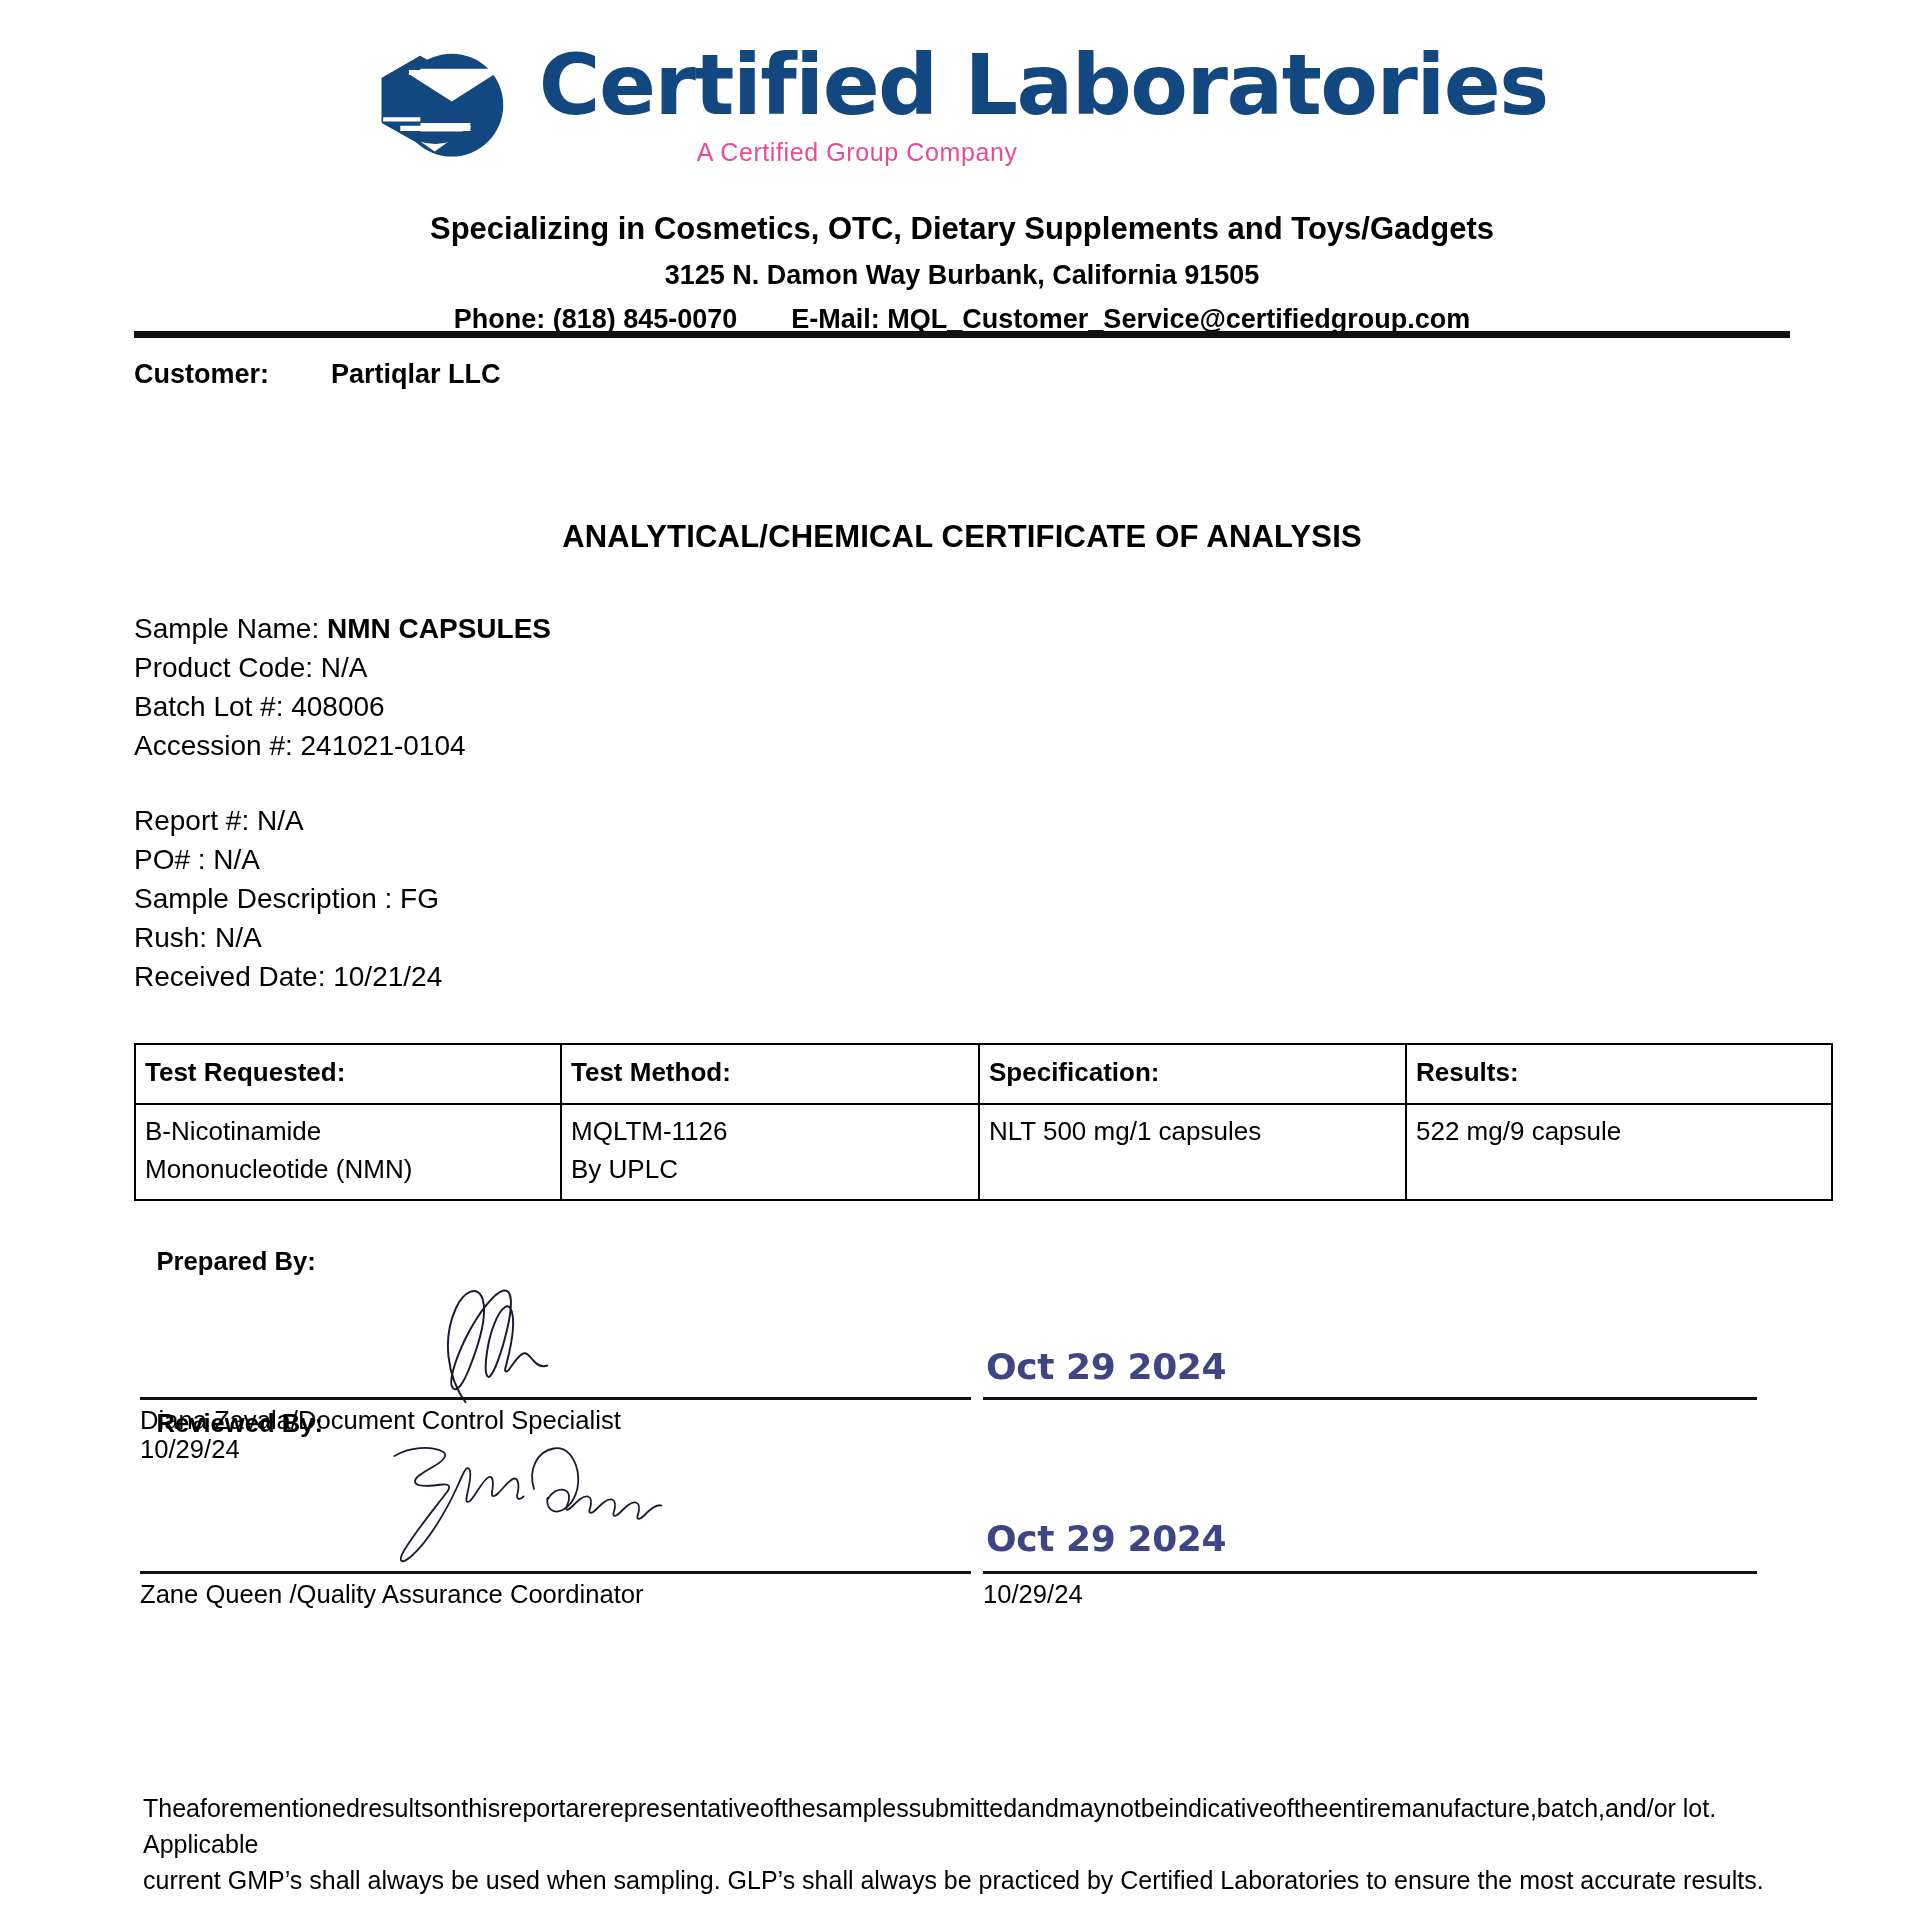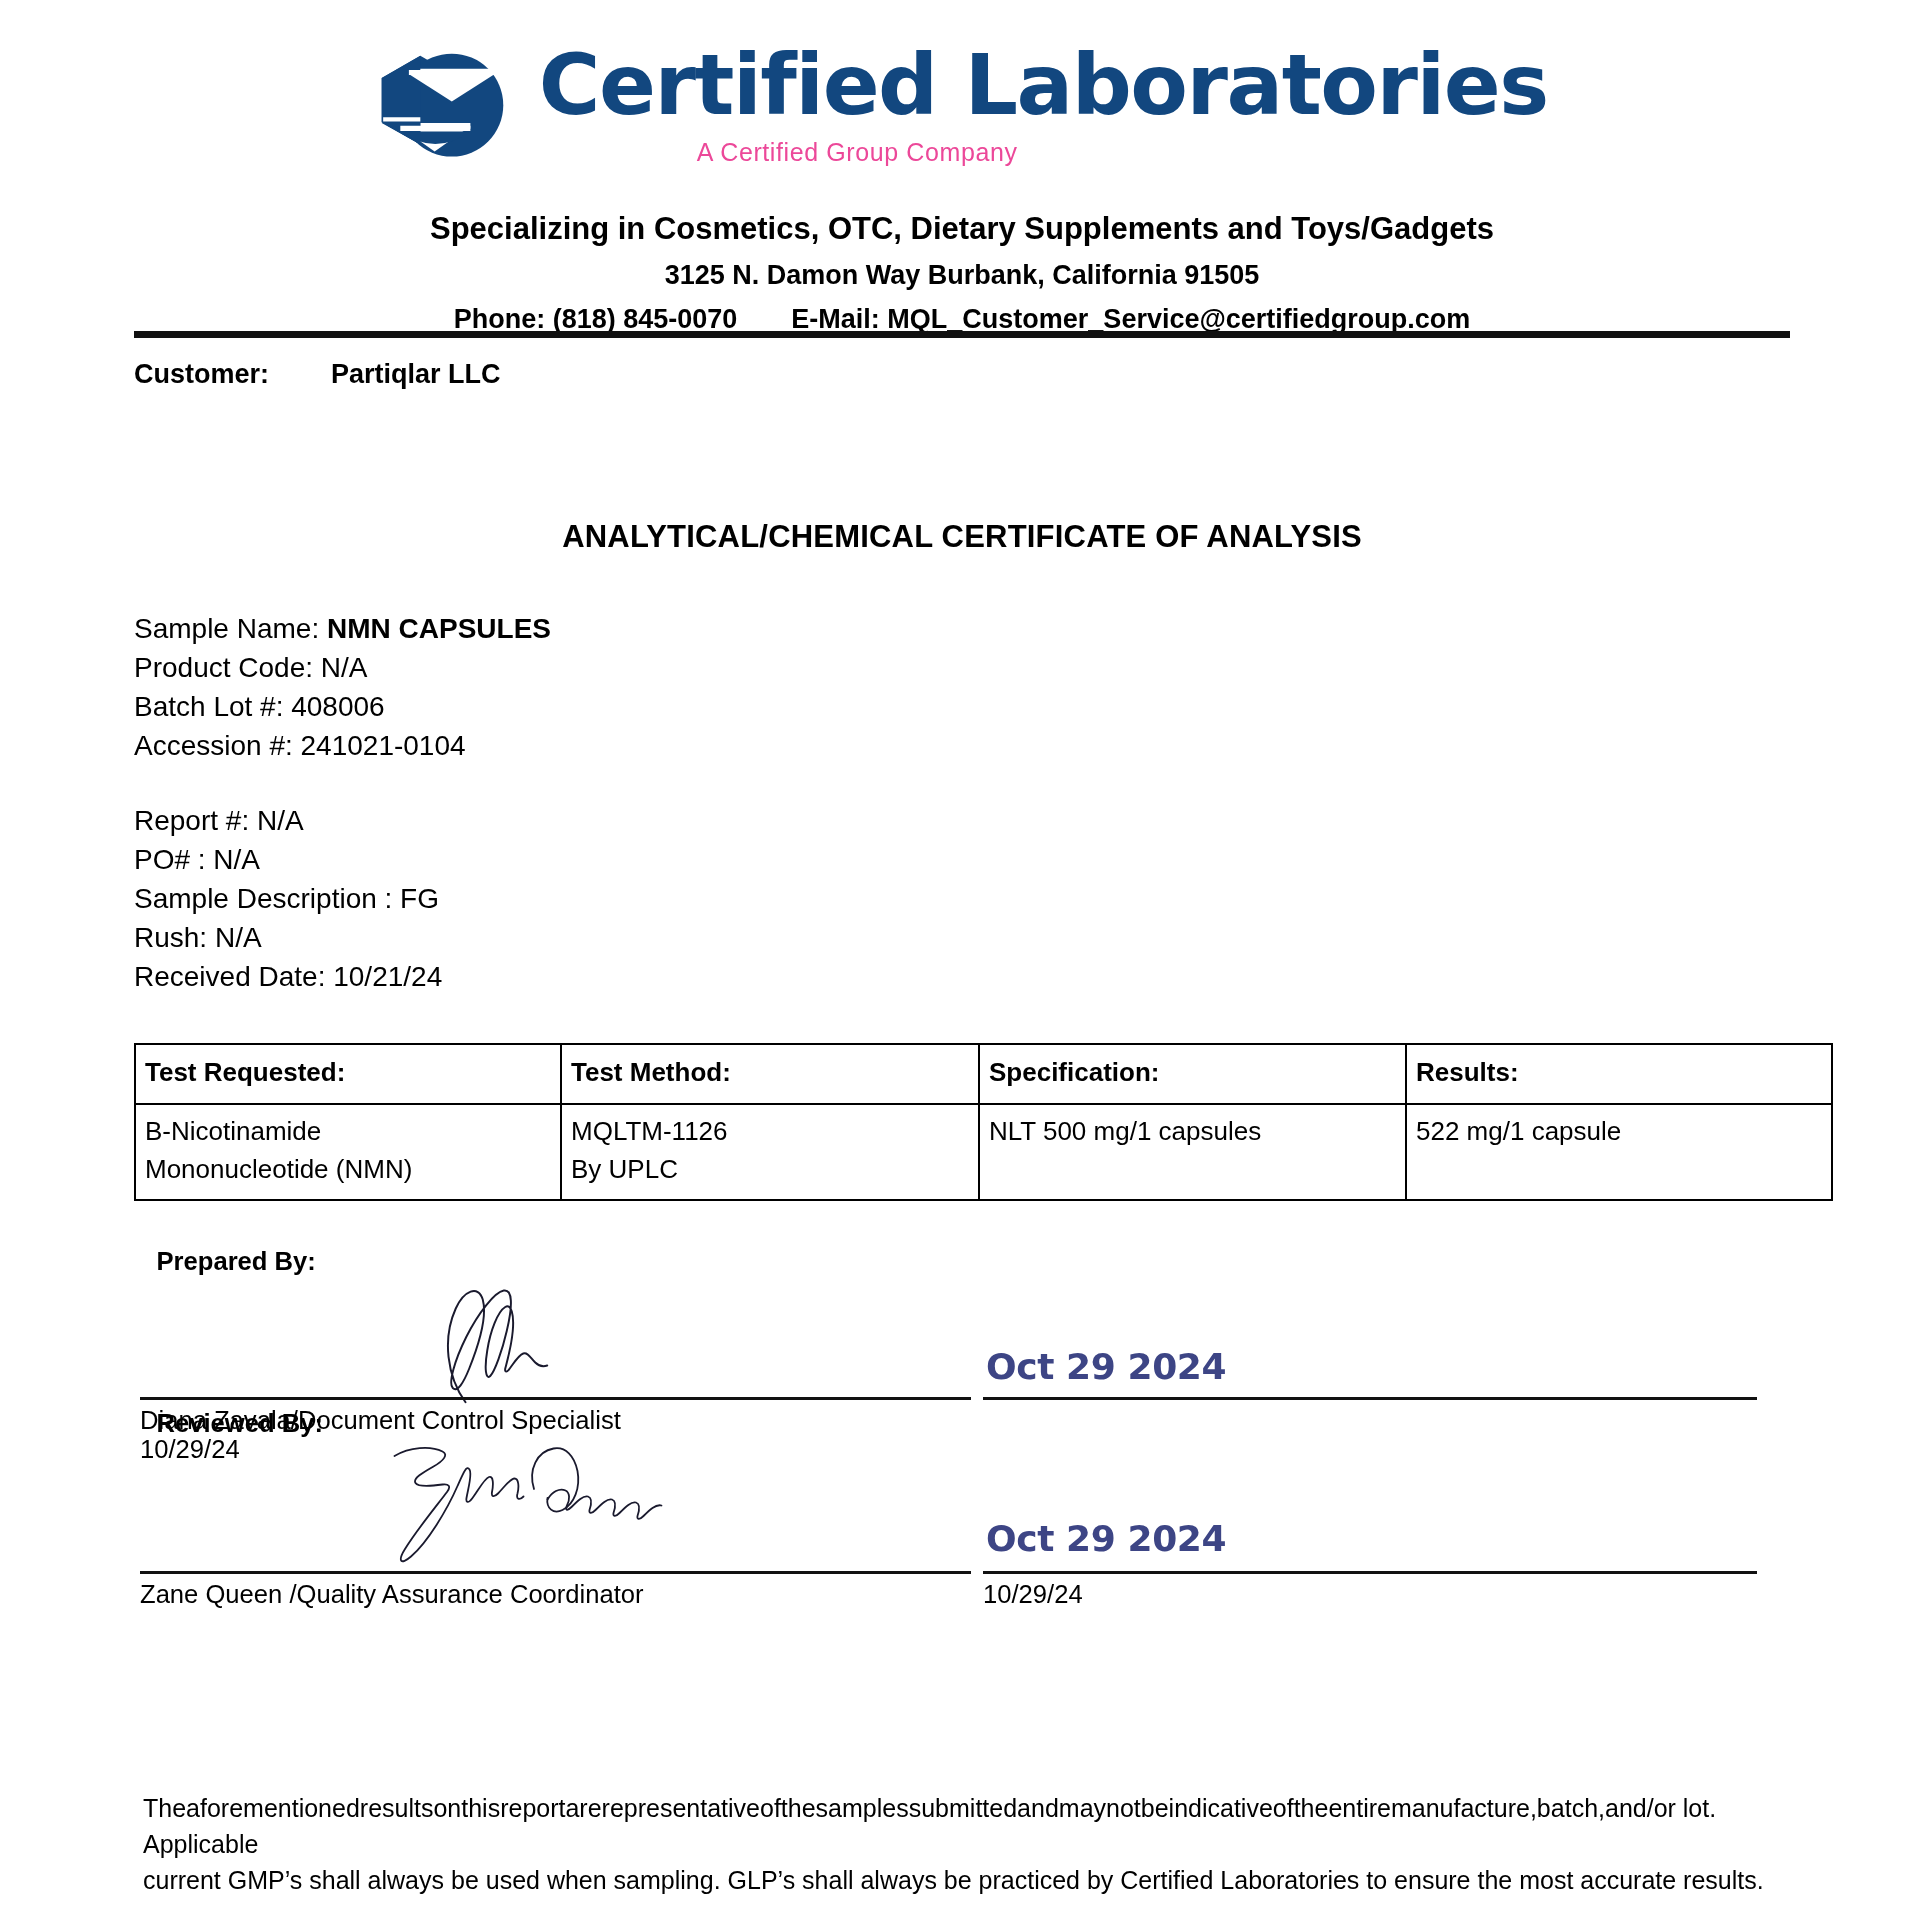--- a/index.html
+++ b/index.html
@@ -298,21 +298,21 @@
           <span class="cellline">Mononucleotide (NMN)</span>
         </td>
         <td>
           <span class="cellline">MQLTM-1126</span>
           <span class="cellline">By UPLC</span>
         </td>
         <td>
           <span class="cellline">NLT 500 mg/1 capsules</span>
         </td>
         <td>
-          <span class="cellline">522 mg/1 capsule</span>
+          <span class="cellline">522 mg/9 capsule</span>
         </td>
       </tr>
     </tbody>
   </table>
 
   <div class="sig-block" style="top:1247px;">
     <div class="sig-label">Prepared By:</div>
 
     <svg class="sig-scribble" style="left:248px; top:9px;" width="248" height="150" viewBox="0 0 330 200">
       <g fill="none" stroke="#1a1a2e" stroke-width="2.6" stroke-linecap="round">

